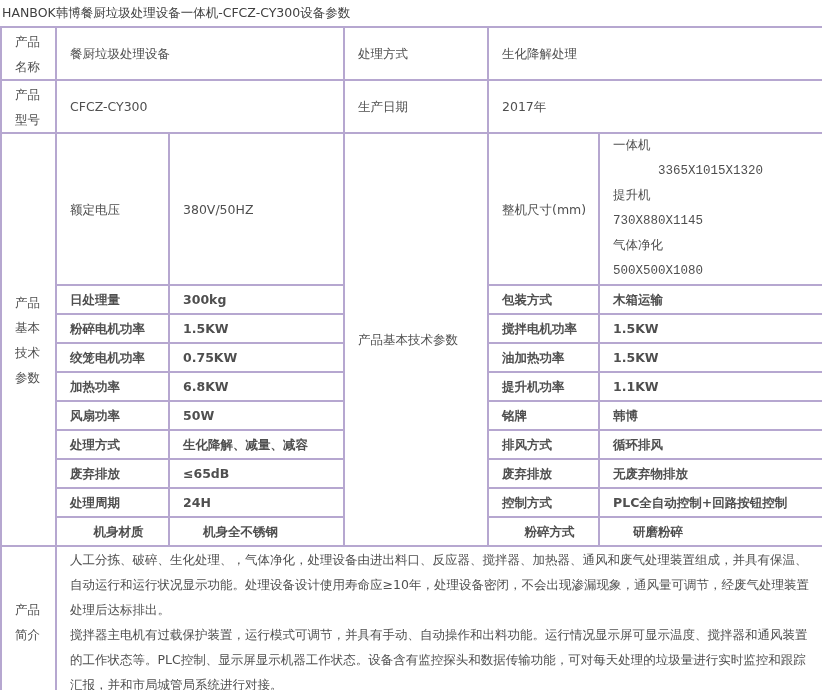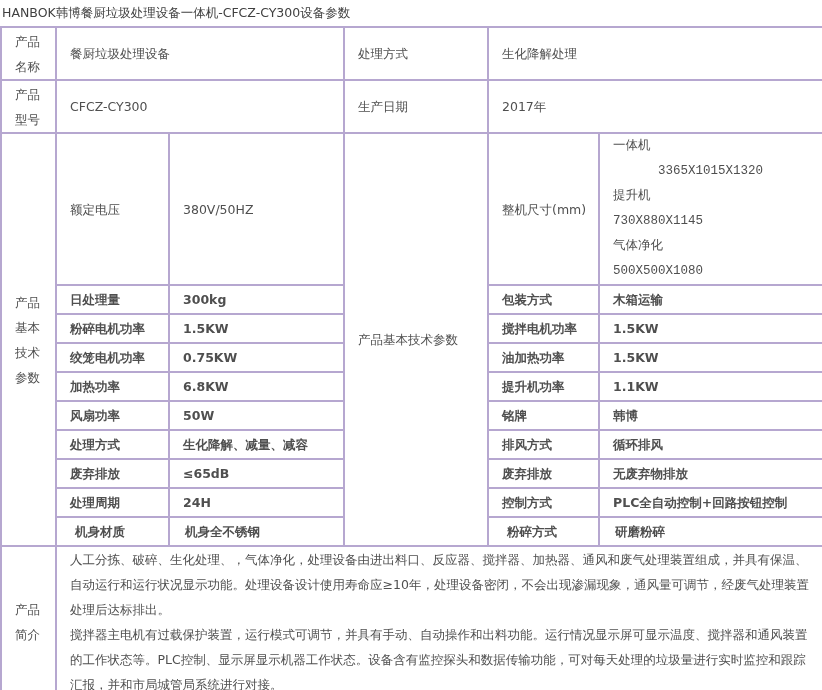--- a/index.html
+++ b/index.html
@@ -39,22 +39,22 @@
   .hintro{height:150px;}
   td.vlabel{padding-left:13px;padding-right:4px;line-height:25px;}
   td.pval{padding-left:14px;}
   td.multiline{
     white-space:pre-wrap;
     line-height:25px;
     vertical-align:middle;
     padding-top:2px;padding-bottom:2px;font-family:Liberation Mono, monospace;
   }
   td.mid{padding-left:8px;}
-  tr.padx td.pname{padding-left:18px;}
-  tr.padx td.pval{padding-left:15px;}
+  tr.padx td.pname{padding-left:18px;text-align:center;}
+  tr.padx td.pval{padding-left:33px;}
   td.introcell{
     vertical-align:top;
     padding:6px 8px 4px 13px;
   }
   td.introcell p{
     margin:0;
     line-height:25px;
   }
 </style>
 </head>

